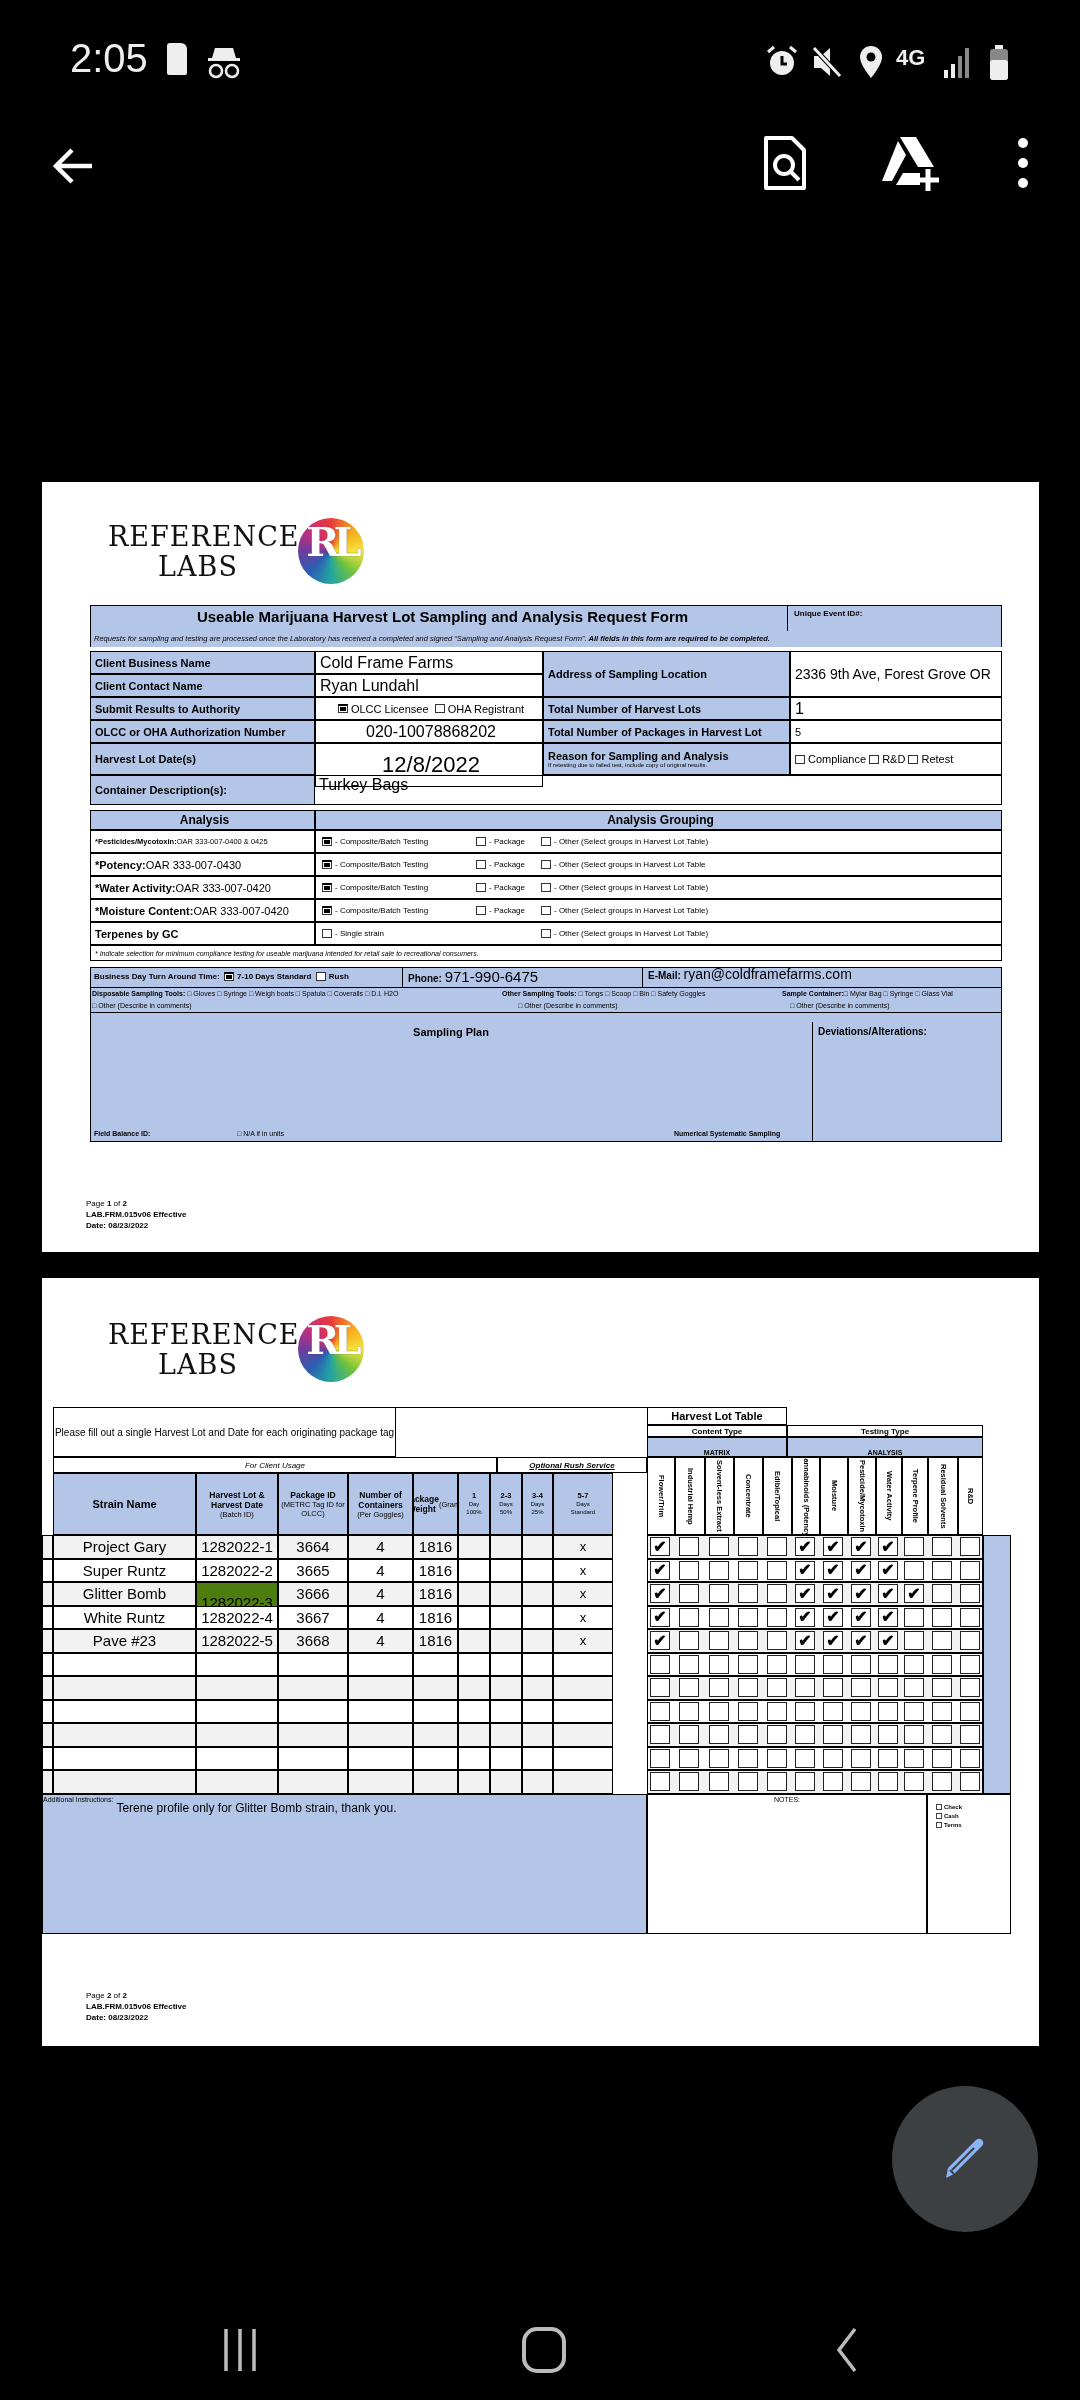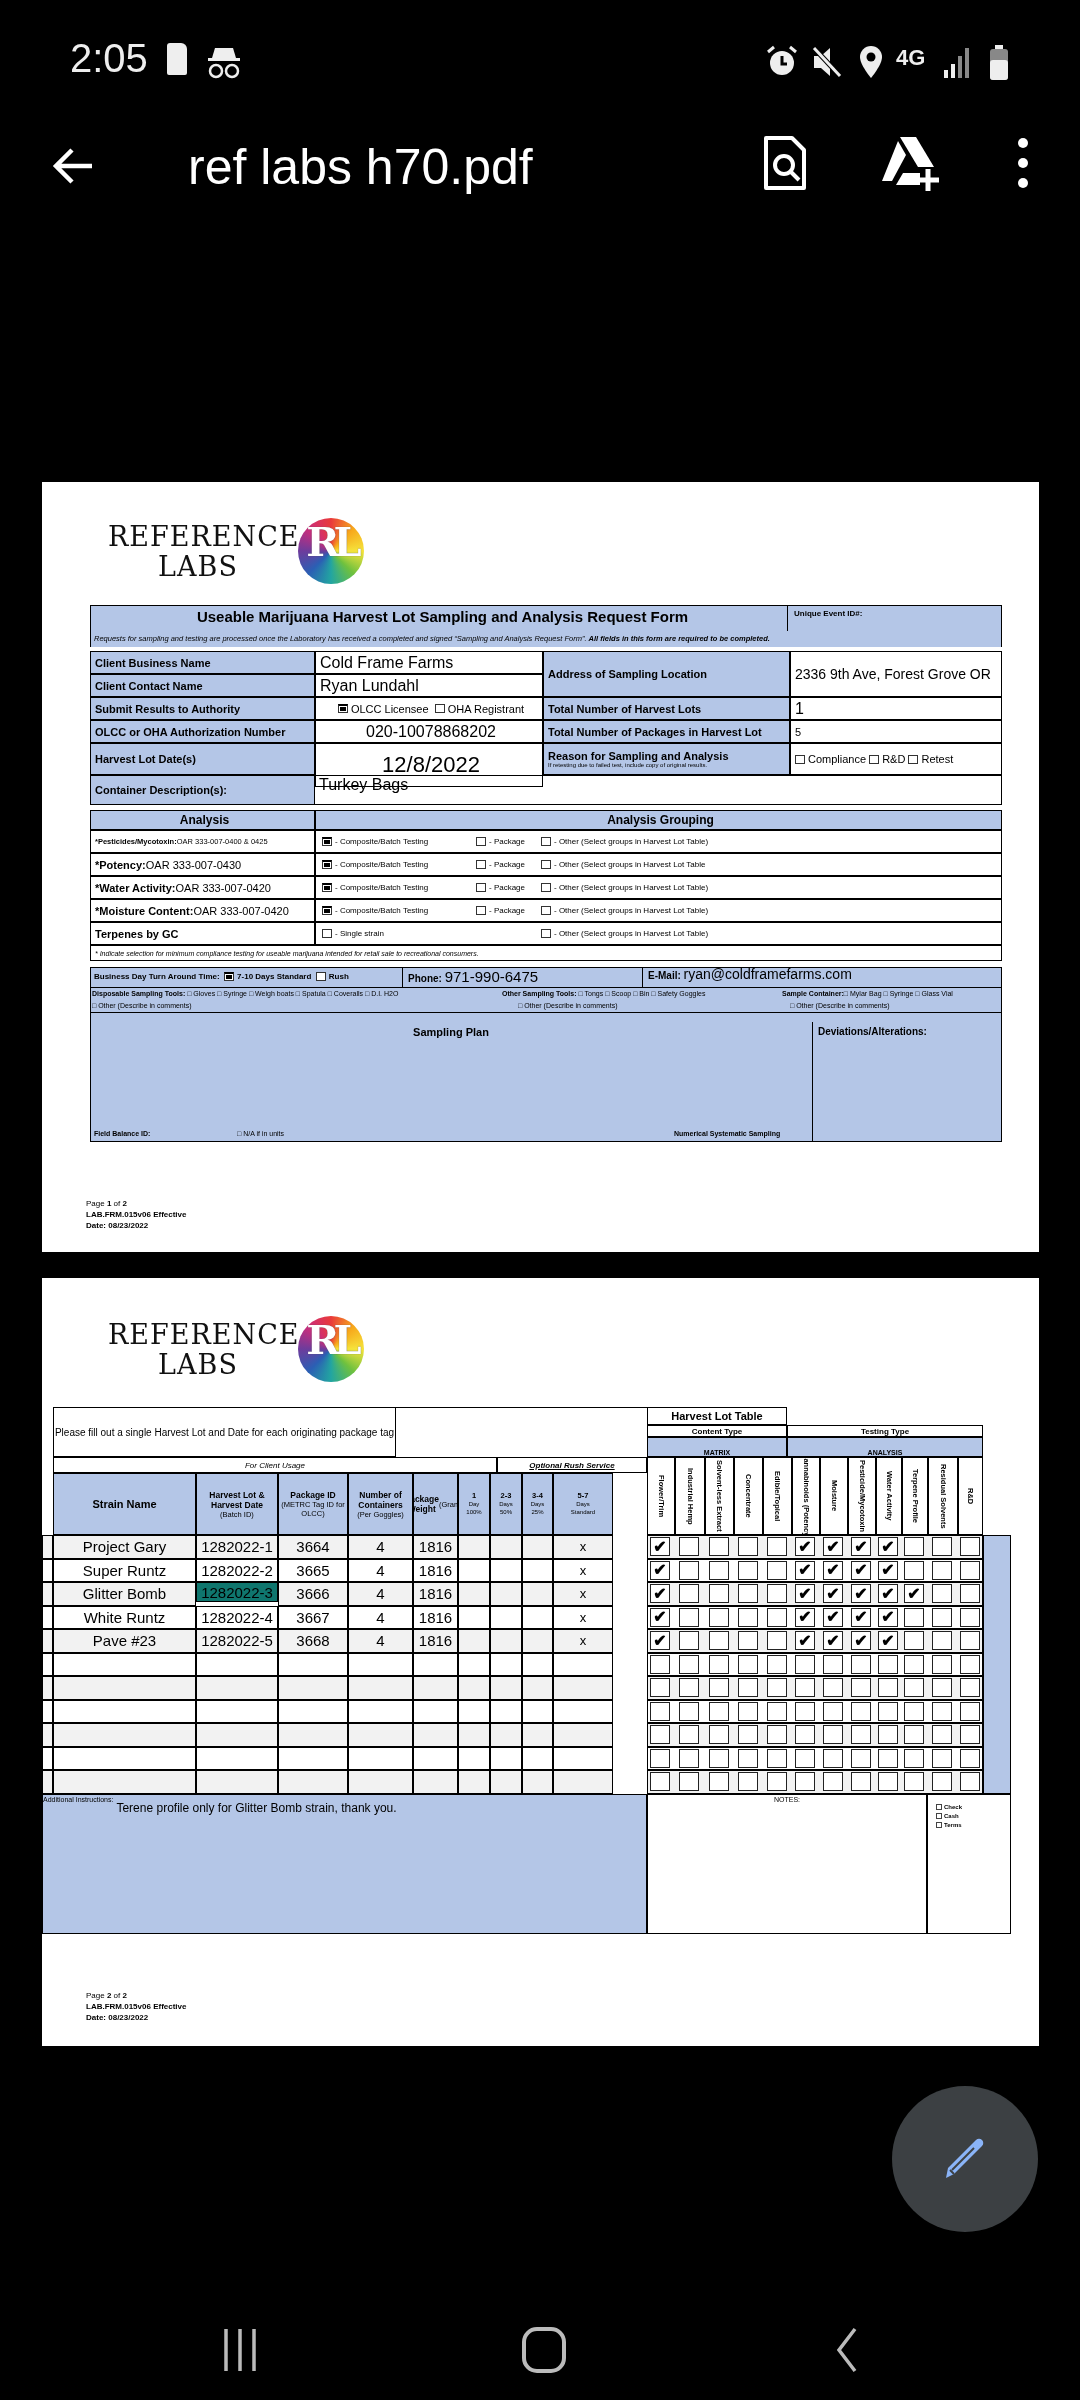--- a/index.html
+++ b/index.html
@@ -105,21 +105,20 @@
       </svg>
   </span>
 </div>
 
 <div class="app-bar">
   <div class="back-btn">
     <svg width="70" height="70" viewBox="0 0 70 70">
         <path d="M52 36H16M32 20L16 36l16 16" stroke="#fff" stroke-width="4.5" fill="none"></path>
       </svg>
   </div>
-  <div class="doc-title">ref labs h70.pdf</div>
   <div class="ab-btn" style="left:750px">
     <svg width="50" height="58" viewBox="0 0 50 58">
         <path d="M6 4h26l12 12v38H6z" stroke="#fff" stroke-width="4" fill="none" stroke-linejoin="round"></path>
         <circle cx="24" cy="31" r="9" stroke="#fff" stroke-width="4" fill="none"></circle>
         <path d="M30 37l9 9" stroke="#fff" stroke-width="4"></path>
       </svg>
   </div>
   <div class="ab-btn" style="left:876px">
     <svg width="62" height="56" viewBox="0 0 62 56">
         <path d="M20 2h16l18 30H38z" fill="#fff"></path>
@@ -430,21 +429,21 @@
         <span>✔</span>
       </div>
       <div class="cbox" style="left:836px;top:282.5px">
         <span>✔</span>
       </div>
       <div class="cbox" style="left:862px;top:282.5px"></div>
       <div class="cbox" style="left:890px;top:282.5px"></div>
       <div class="cbox" style="left:917.5px;top:282.5px"></div>
       <div class="tbl-cell" style="left:0;top:304px;width:11px;height:23.5px;background:#f2f2f2"></div>
       <div class="tbl-cell row-val" style="left:11px;top:304px;width:143px;height:23.5px;background:#f2f2f2">Glitter Bomb</div>
-      <div class="tbl-cell row-val" style="left:154px;top:304px;width:82px;height:20px;background:#0f766e">1282022-3</div>
+      <div class="tbl-cell row-val" style="left:154px;top:304px;width:82px;height:41px;background:#4d7c0f">1282022-3</div>
       <div class="tbl-cell row-val" style="left:236px;top:304px;width:70px;height:23.5px;background:#f2f2f2">3666</div>
       <div class="tbl-cell row-val" style="left:306px;top:304px;width:65px;height:23.5px;background:#f2f2f2">4</div>
       <div class="tbl-cell row-val" style="left:371px;top:304px;width:45px;height:23.5px;background:#f2f2f2">1816</div>
       <div class="tbl-cell" style="left:416px;top:304px;width:32px;height:23.5px;background:#f2f2f2;font-size:13px;justify-content:center"></div>
       <div class="tbl-cell" style="left:448px;top:304px;width:32px;height:23.5px;background:#f2f2f2;font-size:13px;justify-content:center"></div>
       <div class="tbl-cell" style="left:480px;top:304px;width:31px;height:23.5px;background:#f2f2f2;font-size:13px;justify-content:center"></div>
       <div class="tbl-cell" style="left:511px;top:304px;width:60px;height:23.5px;background:#f2f2f2;font-size:13px;justify-content:center">x</div>
       <div class="tbl-cell" style="left:605px;top:304px;width:336px;height:23.5px;background:#f2f2f2"></div>
       <div class="cbox" style="left:608px;top:306px">
         <span>✔</span>

